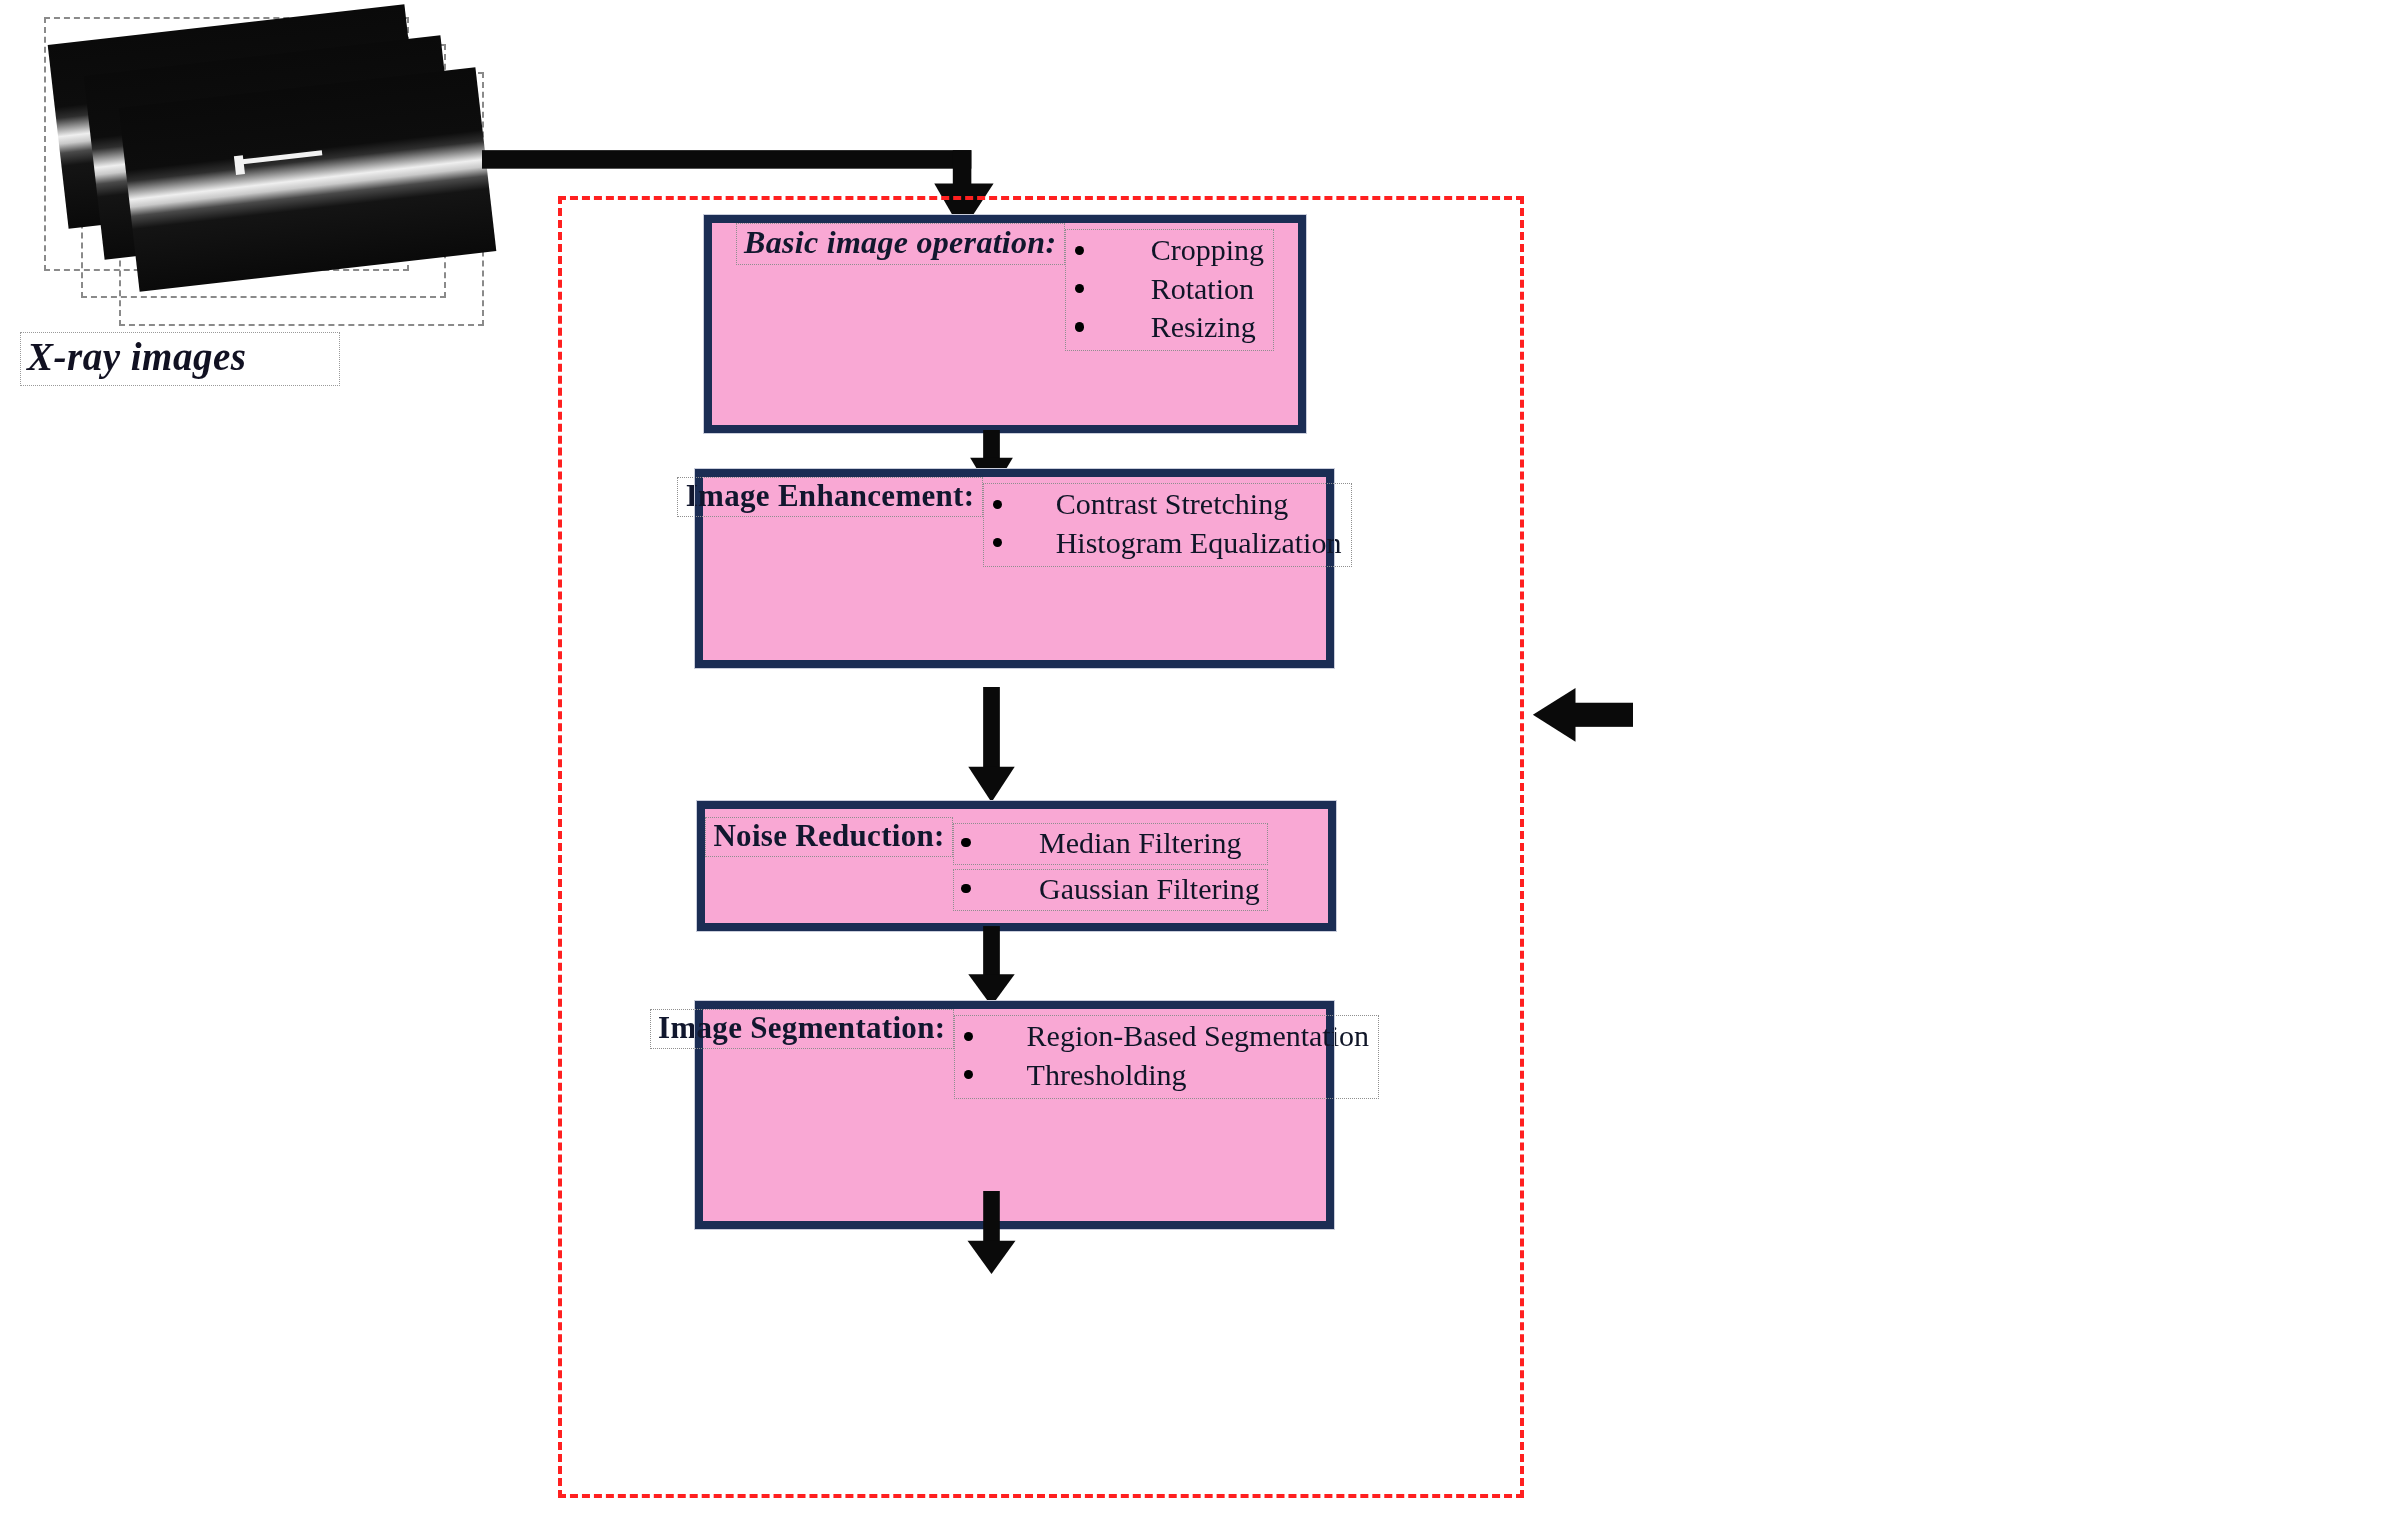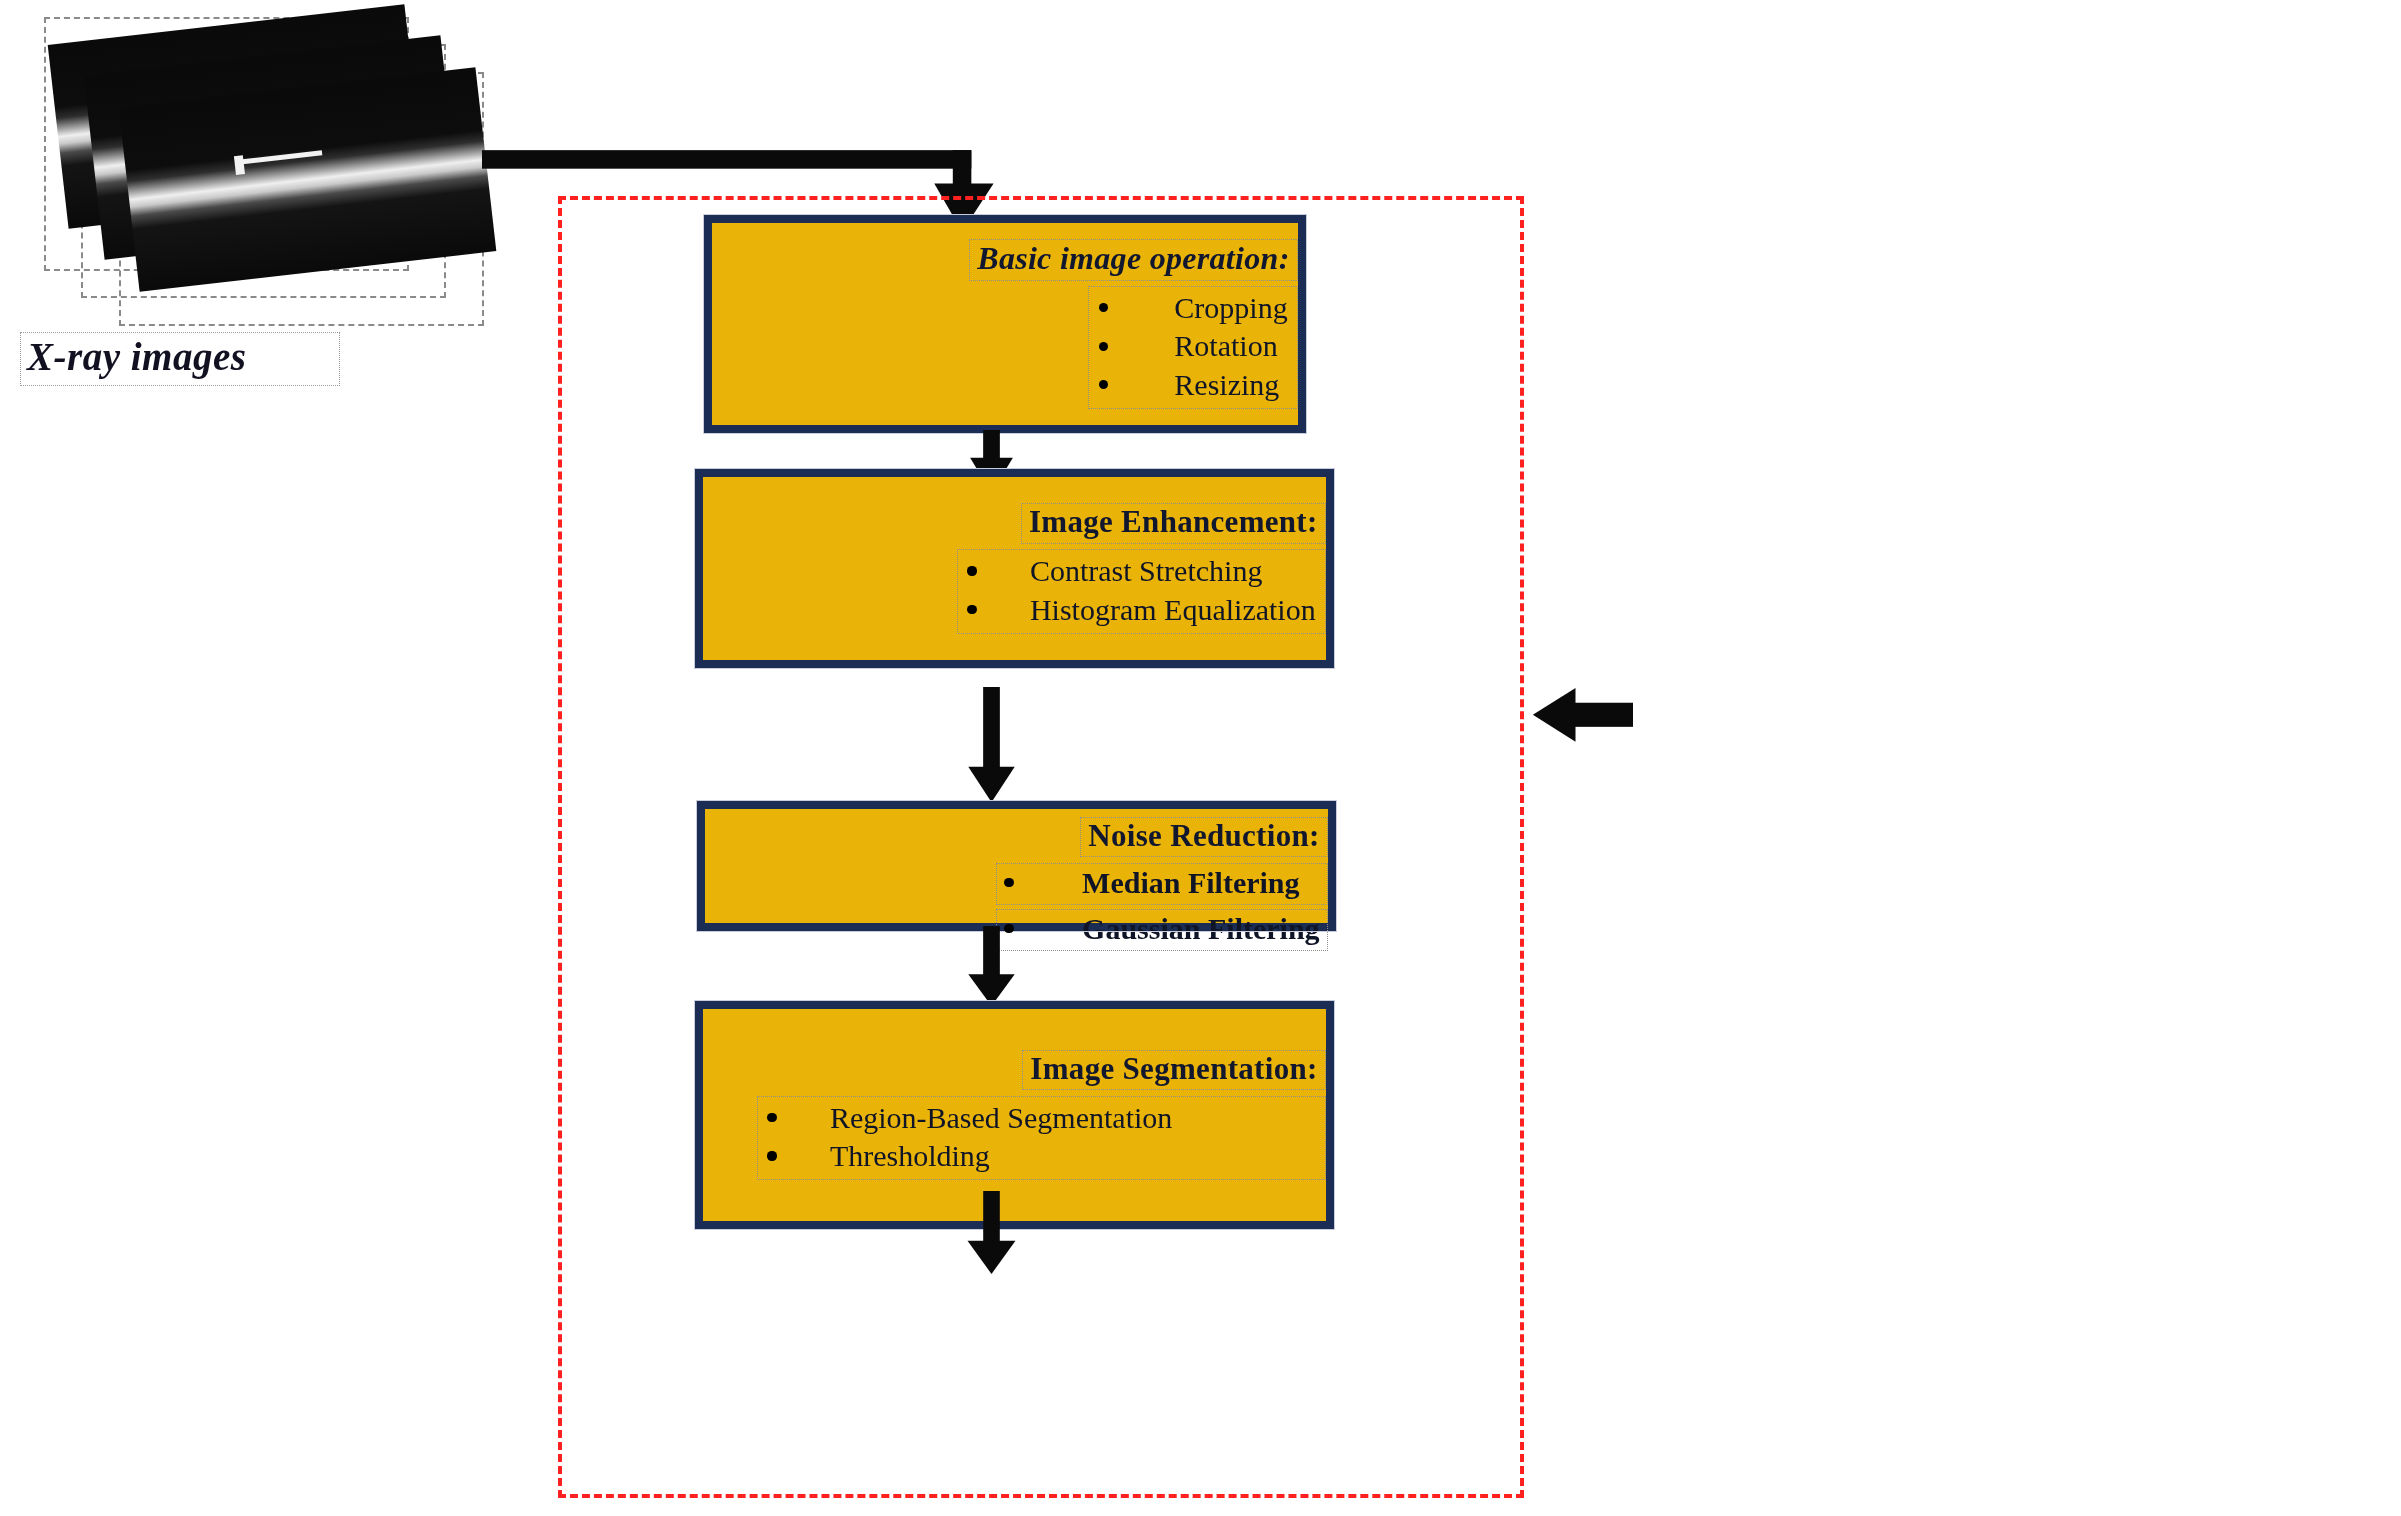--- a/index.html
+++ b/index.html
@@ -84,27 +84,27 @@
     width: 966px;
     height: 1302px;
     border: 4.6px dashed #ff2020;
     box-sizing: border-box;
   }
 
   
   .proc-box {
     position: absolute;
     box-sizing: border-box;
-    background: #eab308;
+    background: #f9a8d4;
     border: 8.3px solid #1b2d54;
     outline: 1.9px solid #c9cddb;
     outline-offset: 0px;
     display: flex;
-    flex-direction: column;
-    align-items: flex-end;
+    flex-direction: row;
+    align-items: flex-start;
     justify-content: center;
   }
   .proc-title {
     display: inline-block;
     border: 1.9px dotted #8f8f8f;
     padding: 0.9px 7.4px 2.8px 7.4px;
     font-weight: bold;
     font-size: 31px;
     line-height: 1.12;
     color: #11172e;
@@ -118,21 +118,21 @@
     border: 1.9px dotted #8f8f8f;
     padding: 1.9px 9.3px 3.7px 9.3px;
     margin-top: 5.6px;
   }
   .proc-items.split > .proc-item {
     border: 1.9px dotted #8f8f8f;
     padding: 0px 7.4px 1.9px 7.4px;
     margin-bottom: 3.7px;
     display: block;
   }
-  .proc-items.split { border: none; padding: 0; font-weight: bold; }
+  .proc-items.split { border: none; padding: 0; }
 
   .proc-item {
     font-size: 30px;
     line-height: 1.28;
     color: #0f1527;
     white-space: nowrap;
     display: flex;
     align-items: baseline;
   }
   .bullet {

